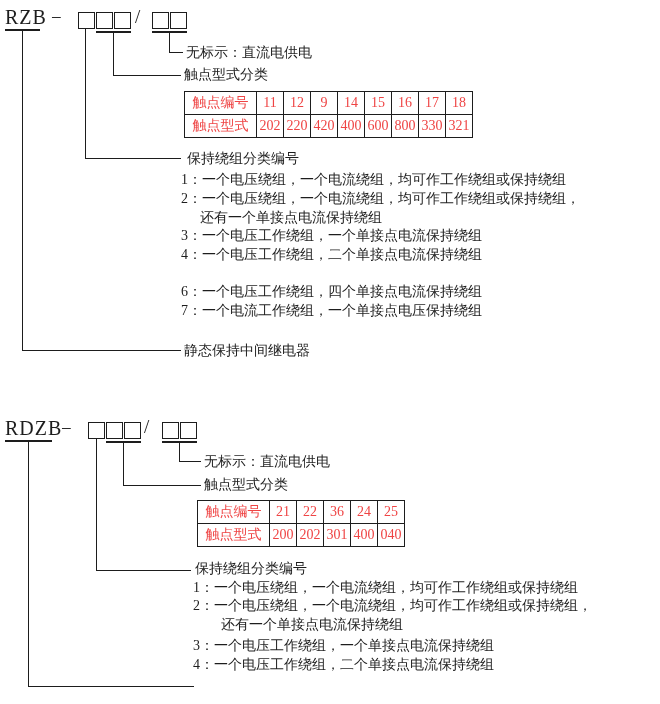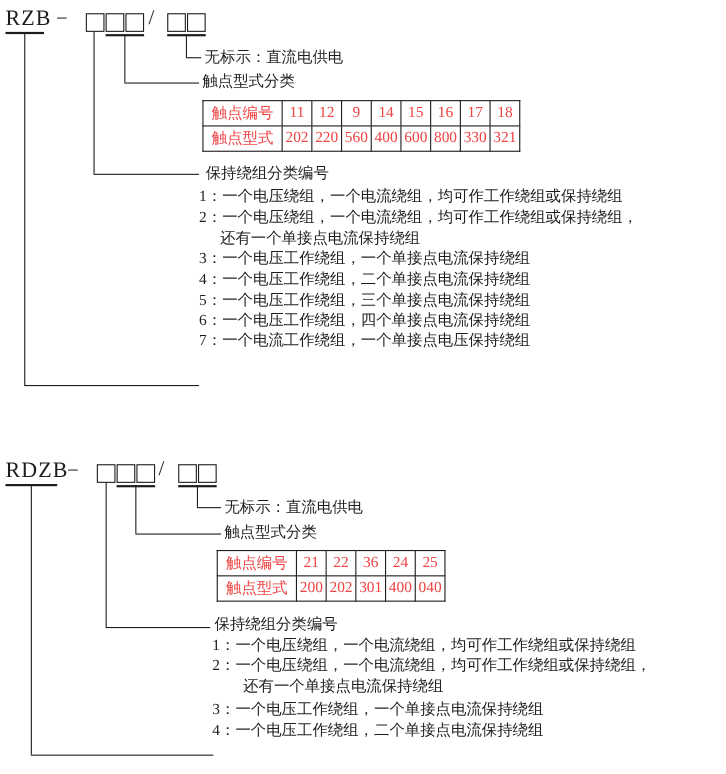--- a/index.html
+++ b/index.html
@@ -58,45 +58,45 @@
       <td class="numcell">14</td>
       <td class="numcell">15</td>
       <td class="numcell">16</td>
       <td class="numcell">17</td>
       <td class="numcell">18</td>
     </tr>
     <tr>
       <td class="lblcell">触点型式</td>
       <td class="numcell">202</td>
       <td class="numcell">220</td>
-      <td class="numcell">560</td>
+      <td class="numcell">420</td>
       <td class="numcell">400</td>
       <td class="numcell">600</td>
       <td class="numcell">800</td>
       <td class="numcell">330</td>
       <td class="numcell">321</td>
     </tr>
   </tbody>
     </table>
 
   <div class="vl" style="left:85px;top:29px;height:129px;"></div>
   <div class="hl" style="left:85px;top:158px;width:96px;"></div>
   <div class="txt" style="left:187px;top:151px;">保持绕组分类编号</div>
 
   <div class="txt" style="left:181px;top:172px;">1：一个电压绕组，一个电流绕组，均可作工作绕组或保持绕组</div>
   <div class="txt" style="left:181px;top:191px;">2：一个电压绕组，一个电流绕组，均可作工作绕组或保持绕组，</div>
   <div class="txt" style="left:200px;top:210px;">还有一个单接点电流保持绕组</div>
   <div class="txt" style="left:181px;top:228px;">3：一个电压工作绕组，一个单接点电流保持绕组</div>
   <div class="txt" style="left:181px;top:247px;">4：一个电压工作绕组，二个单接点电流保持绕组</div>
-  <div class="txt" style="left:181px;top:266px;">5：一个电压工作绕组，三个单接点电流保持绕组</div>
   <div class="txt" style="left:181px;top:284px;">6：一个电压工作绕组，四个单接点电流保持绕组</div>
   <div class="txt" style="left:181px;top:303px;">7：一个电流工作绕组，一个单接点电压保持绕组</div>
 
   <div class="vl" style="left:22px;top:31px;height:319px;"></div>
   <div class="hl" style="left:22px;top:350px;width:159px;"></div>
+  <div class="txt" style="left:184px;top:343px;">静态保持中间继电器</div>
 
   <div class="model" style="left:5px;top:417px;">RDZB</div>
   <div class="hl2" style="left:5px;top:440px;width:47px;"></div>
   <div class="sym" style="left:61px;top:419px;">−</div>
   <div class="box" style="left:88px;top:422px;"></div>
   <div class="box" style="left:106px;top:422px;"></div>
   <div class="box" style="left:124px;top:422px;"></div>
   <div class="sym" style="left:144px;top:417px;">/</div>
   <div class="box" style="left:162px;top:422px;"></div>
   <div class="box" style="left:180px;top:422px;"></div>

